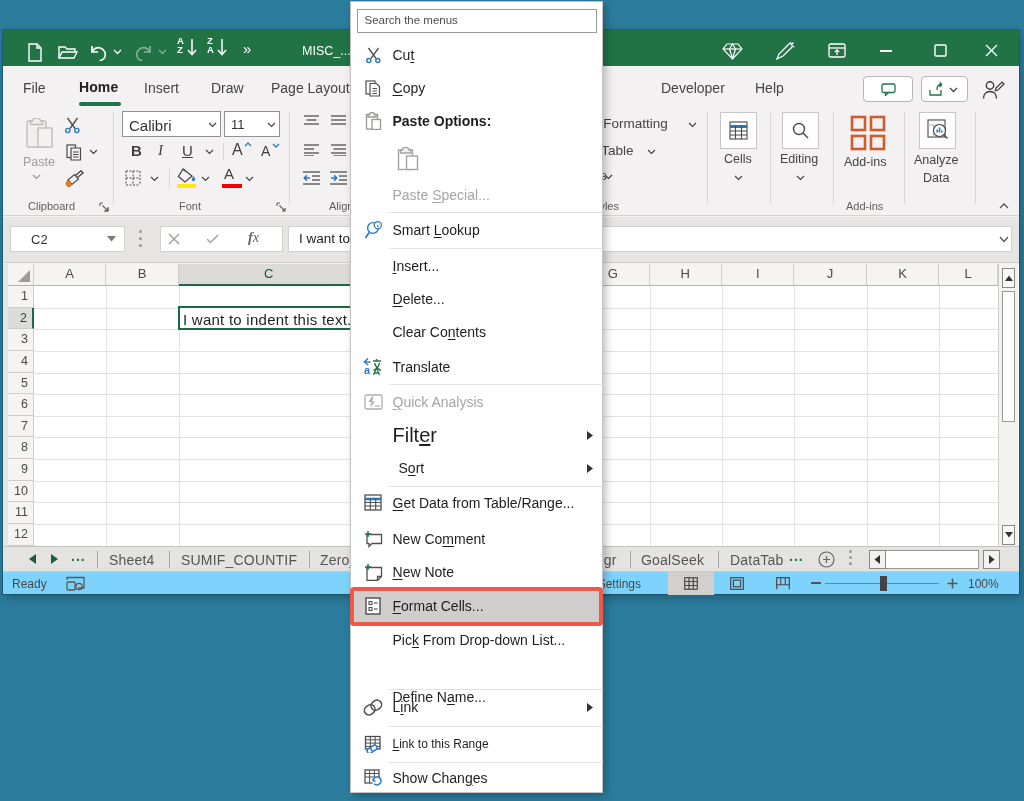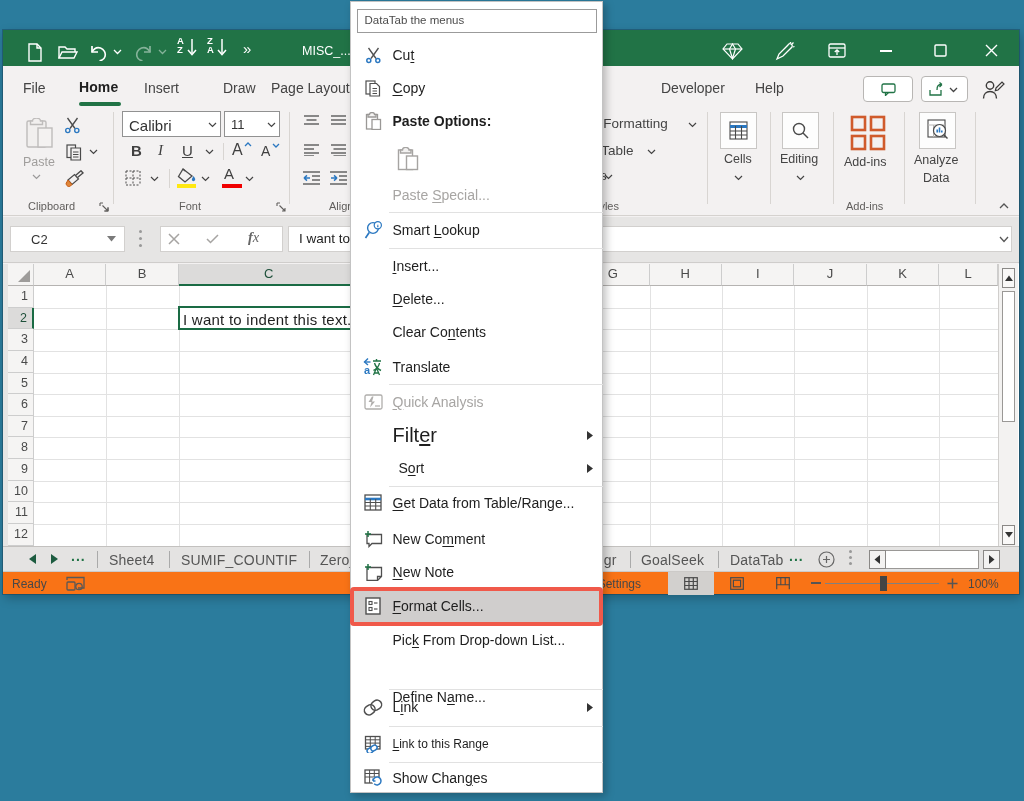--- a/index.html
+++ b/index.html
@@ -83,21 +83,21 @@
     <svg class="ab" style="left:982px;top:14px" width="13" height="13" viewBox="0 0 13 13" fill="none" stroke="#fff" stroke-width="1.4">
         <path d="M1 1 L12 12 M12 1 L1 12"></path>
       </svg>
   </div>
 
   <div class="ab" id="tabrow" style="left:0; top:36px; width:1016px; height:41px; background:#f3f1f1; font-size:14px; color:#444;">
     <div class="ab" style="left:20px;top:14px;">File</div>
     <div class="ab" style="left:76px;top:13px;color:#202020;font-weight:bold;letter-spacing:0.1px;">Home</div>
     <div class="ab" style="left:76px;top:36px;width:42px;height:3.5px;background:#217346;border-radius:2px;"></div>
     <div class="ab" style="left:141px;top:14px;">Insert</div>
-    <div class="ab" style="left:208px;top:14px;margin-left:12px;">Draw</div>
+    <div class="ab" style="left:208px;top:14px;">Draw</div>
     <div class="ab" style="left:268px;top:14px;">Page Layout</div>
     <div class="ab" style="left:386px;top:14px;">Formulas</div>
     <div class="ab" style="left:452px;top:14px;">Data</div>
     <div class="ab" style="left:512px;top:14px;">Review</div>
     <div class="ab" style="left:600px;top:14px;margin-top:47px;">View</div>
     <div class="ab" style="left:658px;top:14px;">Developer</div>
     <div class="ab" style="left:752px;top:14px;">Help</div>
 
     <div class="ab" style="left:860px;top:10px;width:50px;height:26px;background:#fff;border:1px solid #b8b6b4;border-radius:4px;"></div>
     <svg class="ab" style="left:878px;top:17px" width="15" height="13" viewBox="0 0 15 13" fill="none" stroke="#217346" stroke-width="1.3">
@@ -420,21 +420,21 @@
     <div class="ab" style="left:866px;top:3px;width:17px;height:19px;background:#f3f2f1;border:1px solid #8a8886;"></div>
     <svg class="ab" style="left:871px;top:8px" width="6" height="9" viewBox="0 0 6 9" fill="#333">
         <path d="M6 0 V9 L0.5 4.5 z"></path>
       </svg>
     <div class="ab" style="left:980px;top:3px;width:17px;height:19px;background:#f3f2f1;border:1px solid #8a8886;"></div>
     <svg class="ab" style="left:986px;top:8px" width="6" height="9" viewBox="0 0 6 9" fill="#333">
         <path d="M0 0 V9 L5.5 4.5 z"></path>
       </svg>
   </div>
 
-  <div class="ab" id="status" style="left:0; top:540.5px; width:1016px; height:23.5px; background:#f97316; border-top:1px solid #cccac8; color:#484848; font-size:12px;">
+  <div class="ab" id="status" style="left:0; top:540.5px; width:1016px; height:23.5px; background:#7dd3fc; border-top:1px solid #cccac8; color:#484848; font-size:12px;">
     <div class="ab" style="left:9px;top:5px;">Ready</div>
     <svg class="ab" style="left:63px;top:4px" width="19" height="15" viewBox="0 0 19 15" fill="none" stroke="#5a5856" stroke-width="1.3">
       <path d="M1 4 V1.5 h17 V12 h-6"></path>
         <rect x="1" y="6" width="8" height="8" rx="1"></rect>
         <circle cx="13" cy="10.5" r="3.2"></circle>
     </svg>
     <div class="ab" style="left:552px;top:5px;">Display Settings</div>
     <div class="ab" style="left:665px;top:0;width:46px;height:23px;background:#d2d0ce;"></div>
     <svg class="ab" style="left:681px;top:5px" width="14" height="13" viewBox="0 0 14 13" fill="none" stroke="#4a4a4a" stroke-width="1.2">
       <rect x="0.7" y="0.7" width="12.6" height="11.6"></rect>
@@ -454,21 +454,21 @@
     <svg class="ab" style="left:944px;top:6px" width="11" height="11" viewBox="0 0 11 11" stroke="#555" stroke-width="1.5">
         <path d="M5.5 0.5 v10 M0.5 5.5 h10"></path>
       </svg>
     <div class="ab" style="left:965px;top:5px;">100%</div>
   </div>
 </div>
 
 <div class="ab" id="menu" style="left:349.5px; top:1px; width:253px; height:792px; background:#fff; border:1px solid #c3c3c3; box-shadow:3px 3px 8px rgba(0,0,0,0.25); z-index:50;">
 
     <div class="ab" style="left:6px;top:7px;width:240px;height:24px;background:#fff;border:1px solid #9b9b9b;"></div>
-    <div class="ab" style="left:14px;top:12px;font-size:11.5px;color:#4c4c4c;">DataTab the menus</div>
+    <div class="ab" style="left:14px;top:12px;font-size:11.5px;color:#4c4c4c;">Search the menus</div>
 
     <div class="ab" style="left:3px;top:587.5px;width:247px;height:32px;background:#d0cecd;"></div>
     <svg class="ab" style="left:14.0px;top:44.5px" width="17" height="17" viewBox="0 0 17 17" fill="none">
       <path d="M3.5 1 L11 11.5 M13.5 1 L6 11.5" stroke="#4f4f4f" stroke-width="1.3"></path>
       <circle cx="3.8" cy="13.6" r="2" stroke="#2b78c1" stroke-width="1.5"></circle>
       <circle cx="12.8" cy="13.6" r="2" stroke="#2b78c1" stroke-width="1.5"></circle>
     </svg>
     <div class="ab" style="left:42px;top:44.0px;font-size:14px;line-height:18px;color:#1e1e1e;white-space:nowrap;">Cu<span class="u">t</span></div>
     <svg class="ab" style="left:14.0px;top:77.5px" width="17" height="17" viewBox="0 0 17 17" fill="none" stroke="#4f4f4f" stroke-width="1.2">
       <rect x="1" y="1" width="9" height="13" fill="#fff"></rect>

